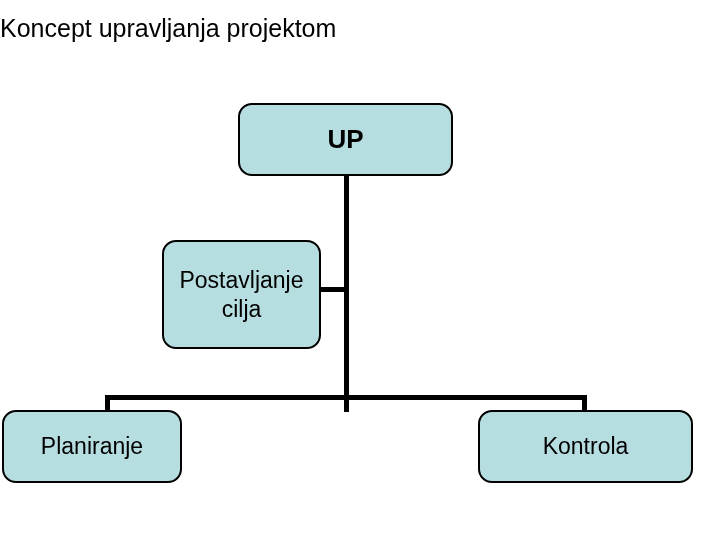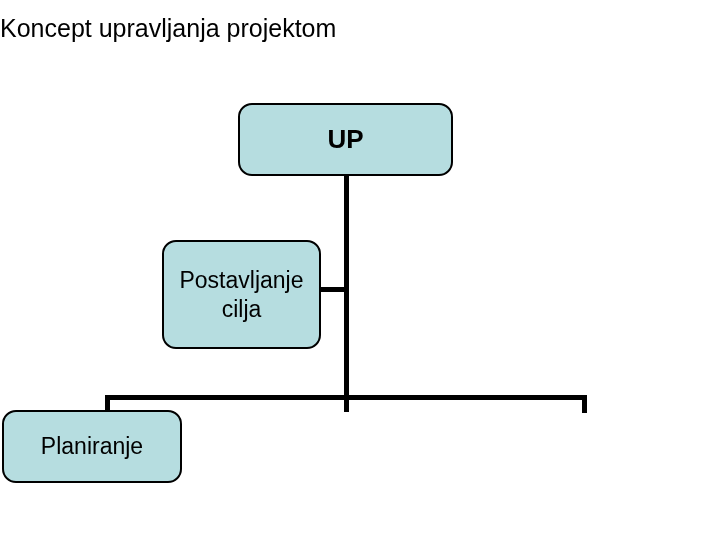--- a/index.html
+++ b/index.html
@@ -88,14 +88,17 @@
 
   <div class="node" id="node-goal">
     <span class="node-label">Postavljanje cilja</span>
   </div>
 
   <div class="node" id="node-planning">
     <span class="node-label">Planiranje</span>
   </div>
 
 
+  <div class="node" id="node-control">
+    <span class="node-label">Kontrola</span>
+  </div>
 
 </div>
 
 </body></html>

